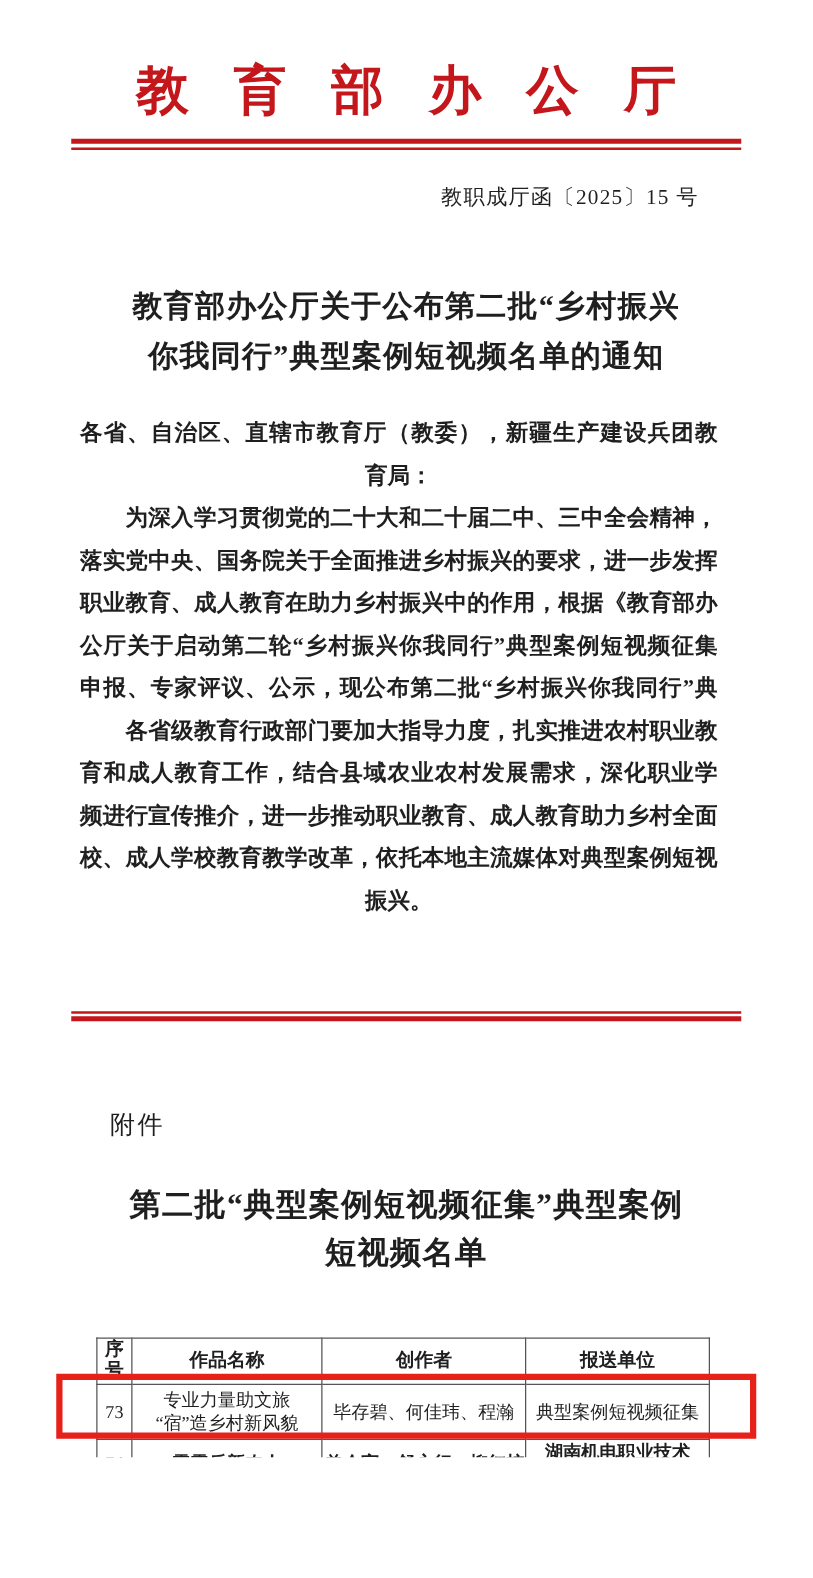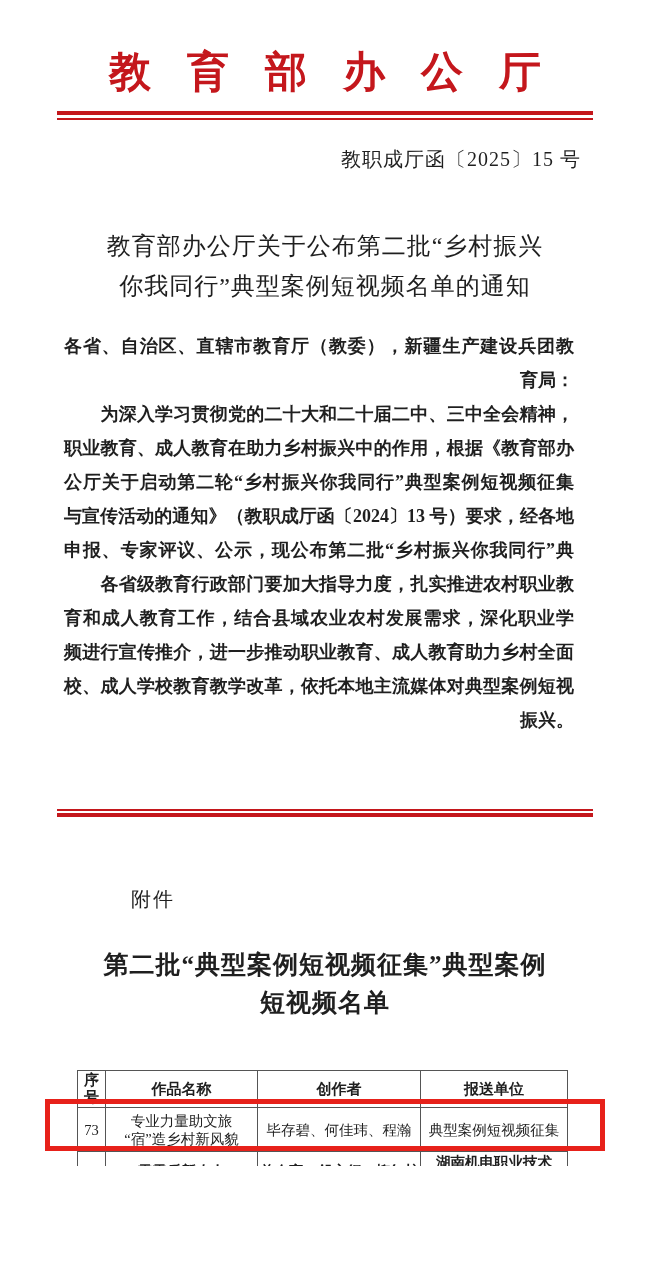--- a/index.html
+++ b/index.html
@@ -24,49 +24,49 @@
   
   .rule{position:absolute;left:57px;width:536px;}
   .rule-top{top:111px;}
   .rule-top .bar1{height:4px;background:#c4171c;}
   .rule-top .bar2{height:2px;background:#c4171c;margin-top:3px;}
   .rule-bottom{top:809px;}
   .rule-bottom .bar1{height:2px;background:#c4171c;}
   .rule-bottom .bar2{height:4px;background:#c4171c;margin-top:2px;}
   
   .doc-number{
-    position:absolute;top:146px;right:69px;
-    font-size:20px;letter-spacing:1px;white-space:nowrap;
+    position:absolute;top:146px;right:91px;
+    font-size:17px;letter-spacing:1px;white-space:nowrap;
   }
   
   .doc-title{
     position:absolute;top:226px;left:0;width:100%;margin:0;
-    text-align:center;font-size:24px;font-weight:normal;
+    text-align:center;font-size:24px;font-weight:bold;
     line-height:40px;white-space:pre-line;letter-spacing:1px;
   }
   
   .body-text{
     position:absolute;top:329px;left:64px;width:510px;
     font-size:18px;
     font-weight:bold;
   }
   .body-line{
     height:34px;line-height:34px;white-space:nowrap;
-    text-align:right;
+    text-align:center;
   }
   .body-line.fill{
     white-space:normal;
     text-align:justify;
     text-align-last:justify;
     -moz-text-align-last:justify;
   }
   
   .attachment-label{
     position:absolute;top:886px;left:88px;
-    font-size:20px;letter-spacing:2px;margin-left:43px;
+    font-size:20px;letter-spacing:2px;
   }
   .attachment-title{
     position:absolute;top:946px;left:0;width:100%;margin:0;
     text-align:center;font-size:25px;font-weight:bold;
     line-height:38px;white-space:pre-line;letter-spacing:1px;
   }
   
   .list-table{
     position:absolute;top:1070px;left:77px;
     width:490px;border-collapse:collapse;table-layout:fixed;
@@ -109,23 +109,23 @@
 
   <div class="doc-number">教职成厅函〔2025〕15 号</div>
 
   <h1 class="doc-title">教育部办公厅关于公布第二批“乡村振兴
 你我同行”典型案例短视频名单的通知</h1>
 
   <div class="body-text">
       <div class="body-line fill">各省、自治区、直辖市教育厅（教委），新疆生产建设兵团教</div>
       <div class="body-line">育局：</div>
       <div class="body-line fill">　　为深入学习贯彻党的二十大和二十届二中、三中全会精神，</div>
+      <div class="body-line fill">落实党中央、国务院关于全面推进乡村振兴的要求，进一步发挥</div>
       <div class="body-line fill">职业教育、成人教育在助力乡村振兴中的作用，根据《教育部办</div>
       <div class="body-line fill">公厅关于启动第二轮“乡村振兴你我同行”典型案例短视频征集</div>
-      <div class="body-line fill">与宣传活动的通知》（教职成厅函〔2024〕13 号）要求，经各地</div>
       <div class="body-line fill">申报、专家评议、公示，现公布第二批“乡村振兴你我同行”典</div>
       <div class="body-line fill">　　各省级教育行政部门要加大指导力度，扎实推进农村职业教</div>
       <div class="body-line fill">育和成人教育工作，结合县域农业农村发展需求，深化职业学</div>
       <div class="body-line fill">频进行宣传推介，进一步推动职业教育、成人教育助力乡村全面</div>
       <div class="body-line fill">校、成人学校教育教学改革，依托本地主流媒体对典型案例短视</div>
       <div class="body-line">振兴。</div>
     </div>
 
   <div class="rule rule-bottom">
     <div class="bar1"></div>

